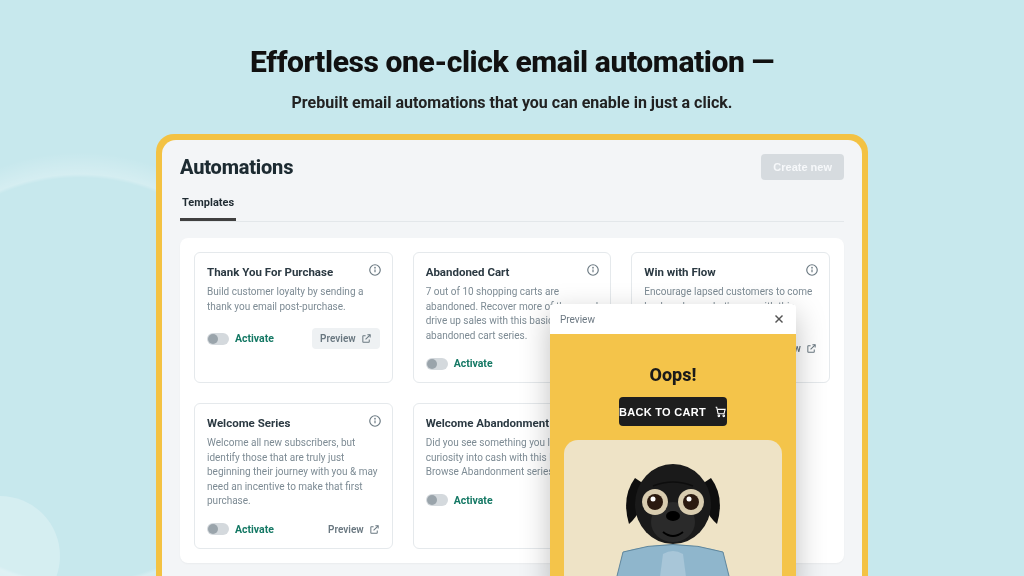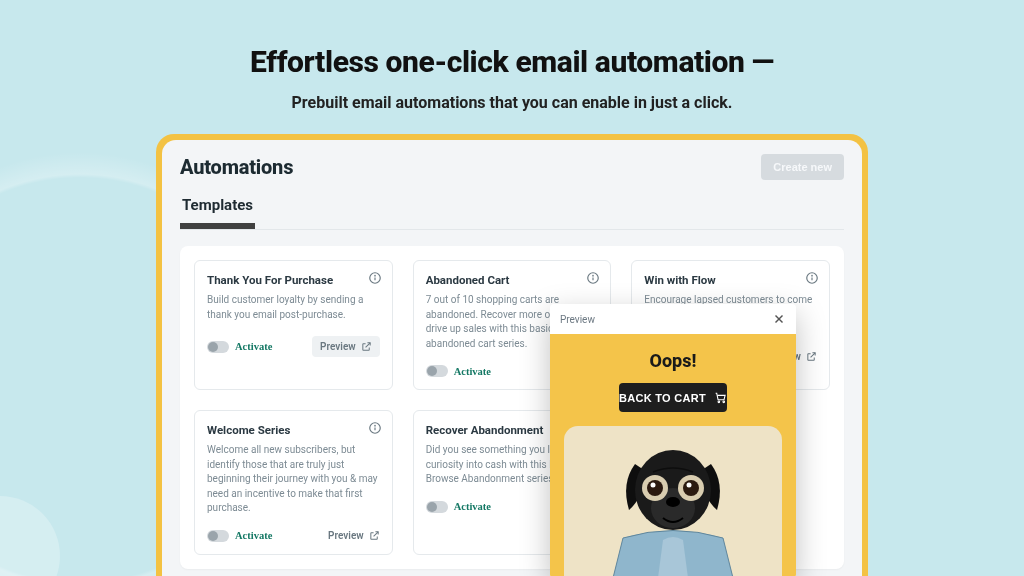--- a/index.html
+++ b/index.html
@@ -10,41 +10,41 @@
   .bg-deco::before { content:""; position:absolute; left:-180px; top:120px; width:520px; height:520px; border-radius:50%; background: radial-gradient(circle at 50% 50%, rgba(255,255,255,0.0) 55%, rgba(255,255,255,0.25) 56%, rgba(255,255,255,0.0) 62%); }
   .bg-deco::after { content:""; position:absolute; left:-60px; bottom:-40px; width:120px; height:120px; border-radius:50%; background:rgba(255,255,255,0.25); }
   .hero-title { text-align:center; font-size:30px; font-weight:800; color:#111; margin-top:44px; letter-spacing:-0.4px; }
   .hero-sub { text-align:center; font-size:16px; font-weight:700; color:#222; margin-top:14px; }
   .frame { position:absolute; left:50%; transform:translateX(-50%); top:134px; width:712px; height:500px; background:#f3c243; border-radius:18px; padding:6px; }
   .app { width:100%; height:100%; background:#f3f5f7; border-radius:14px; padding:14px 18px; position:relative; }
   .app-header { display:flex; align-items:center; justify-content:space-between; }
   .app-title { font-size:20px; font-weight:800; color:#1d2b32; letter-spacing:-0.2px; }
   .btn-create { background:#d6dbdf; color:#f6f8fa; font-size:11px; font-weight:700; border:none; border-radius:4px; padding:7px 12px; }
   .tabs { margin-top:10px; border-bottom:1px solid #e3e7ea; }
-  .tab { display:inline-block; font-size:15px; font-weight:700; color:#1f2b32; padding:6px 2px 9px; border-bottom:6px solid #404040; }
+  .tab { display:inline-block; font-size:11px; font-weight:700; color:#1f2b32; padding:6px 2px 9px; border-bottom:3px solid #404040; }
   .panel { margin-top:16px; background:#fff; border-radius:8px; padding:14px; box-shadow:0 1px 2px rgba(0,0,0,0.04); }
   .grid { display:grid; grid-template-columns:1fr 1fr 1fr; gap:20px; }
   .card { background:#fff; border:1px solid #e5e9ec; border-radius:6px; padding:12px; font-size:10px; color:#7d8b94; position:relative; }
   .card h3 { font-size:11.5px; color:#2b3942; font-weight:700; margin-bottom:6px; }
   .card .desc { line-height:1.45; }
   .info-icon { position:absolute; right:10px; top:10px; width:14px; height:14px; }
   .info-icon svg { width:14px; height:14px; display:block; }
   .card-footer { display:flex; justify-content:space-between; align-items:center; margin-top:14px; }
-  .toggle { display:flex; align-items:center; gap:6px; color:#147864; font-weight:700; font-size:10.5px;font-family:Liberation Serif, serif; }
+  .toggle { display:flex; align-items:center; gap:6px; color:#147864; font-weight:700; font-size:10.5px; }
   .toggle-sw { width:22px; height:12px; border-radius:6px; background:#d4d9dd; position:relative; }
   .toggle-sw::after { content:""; position:absolute; left:1px; top:1px; width:10px; height:10px; border-radius:50%; background:#9aa4ab; }
   .preview-link { display:flex; align-items:center; gap:5px; color:#6a7881; font-size:10px; font-weight:600; }
   .preview-link.chip { background:#eef1f3; border-radius:4px; padding:5px 8px; }
   .ext-icon { width:11px; height:11px; }
   
   .popover { position:absolute; left:388px; top:164px; width:246px; background:#fff; border-radius:4px; box-shadow:0 10px 30px rgba(0,0,0,0.25); overflow:hidden; }
   .popover-header { display:flex; justify-content:space-between; align-items:center; padding:8px 10px; font-size:10px; color:#6c7882; }
   .close-x { width:14px; height:14px; cursor:pointer; }
   .popover-body { background:#f4c44a; padding:14px 14px 0; text-align:center; }
-  .oops { font-size:18px; font-weight:800; color:#1a1a1a; margin-top:2px; }
+  .oops { font-size:18px; font-weight:800; color:#1a1a1a; margin-top:16px; }
   .leftline { font-size:10.5px; color:#222; font-weight:600; margin-top:5px; line-height:1.35; }
   .back-cart { display:inline-flex; align-items:center; gap:8px; background:#1e1e1e; color:#fff; font-weight:700; font-size:11px; border:none; border-radius:4px; padding:8px 0; margin:12px 0 14px; letter-spacing:0.3px; }
   .cart-icon { width:13px; height:13px; }
   .pug-card { background:#eee3c6; border-radius:14px 14px 0 0; height:152px; display:flex; align-items:flex-end; justify-content:center; overflow:hidden; }
   .pug { width:140px; height:150px; }
 </style>
 </head>
 <body>
 
 <div class="bg-deco"></div>
@@ -159,21 +159,21 @@
         </div>
 
         <div class="card">
           <span class="info-icon">
             <svg viewBox="0 0 24 24" fill="none" stroke="#6a7881" stroke-width="2">
                 <circle cx="12" cy="12" r="9"></circle>
                 <line x1="12" y1="11" x2="12" y2="16"></line>
                 <circle cx="12" cy="8" r="0.5" fill="#6a7881"></circle>
               </svg>
           </span>
-          <h3>Recover Abandonment</h3>
+          <h3>Welcome Abandonment</h3>
           <div class="desc">Did you see something you like? Turn curiosity into cash with this basic Browse Abandonment series.</div>
           <div class="card-footer">
             <div class="toggle">
               <span class="toggle-sw"></span>
               <span>Activate</span>
             </div>
           </div>
         </div>
 
         <div></div>

